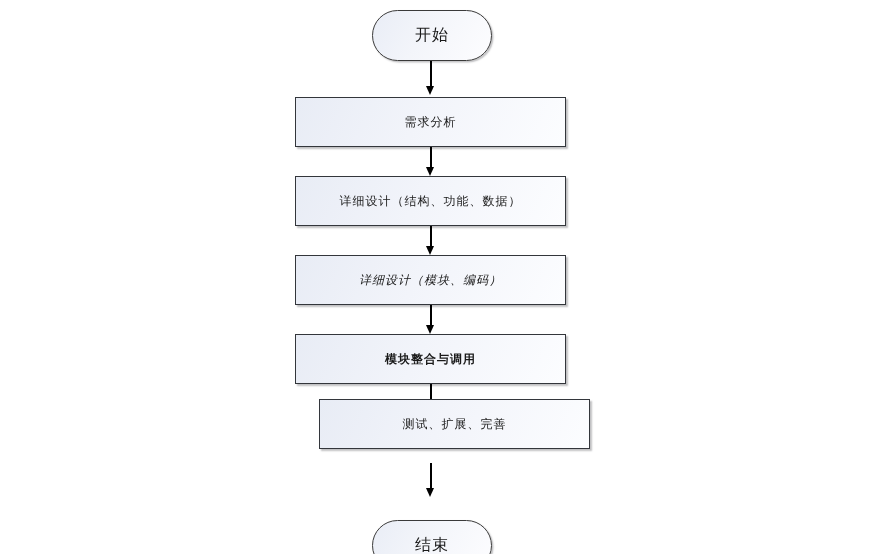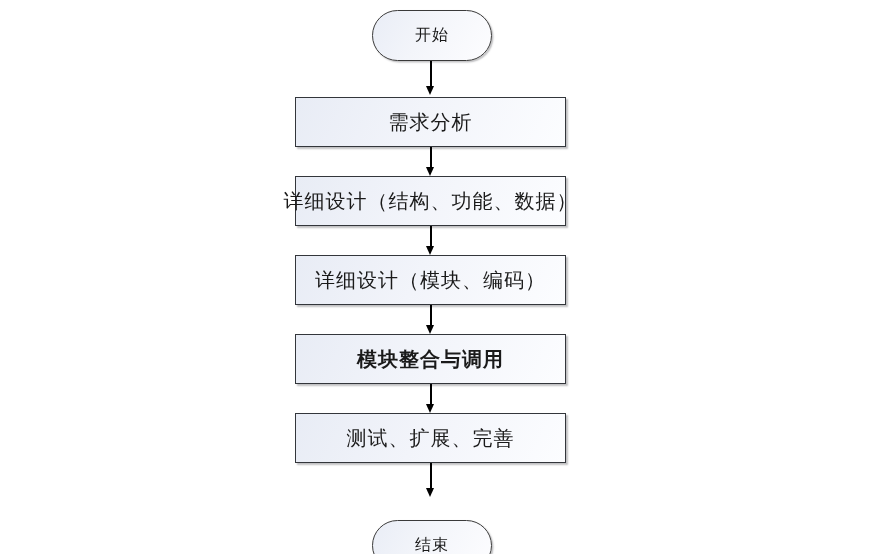--- a/index.html
+++ b/index.html
@@ -52,21 +52,21 @@
   
   .process {
     left: 295px;
     width: 271px;
     height: 50px;
     border: 1px solid #33363b;
     background: linear-gradient(115deg, #e8ecf5 0%, #f2f4fa 45%, #fcfdff 100%);
     box-shadow: 2px 2px 1.5px rgba(120,120,125,0.45);
   }
   .process .label {
-    font-size: 20px;
+    font-size: 12px;
     color: #1a1a1a;
     letter-spacing: 1px;
     white-space: nowrap;
   }
 
   
   .connector {
     position: absolute;
     left: 426px;          
     width: 9px;
@@ -114,39 +114,39 @@
 
   <div class="node process" style="top:176px;">
     <span class="label">详细设计（结构、功能、数据）</span>
   </div>
 
   <div class="connector" style="top:226px; height:29px;">
     <div class="stem" style="height:20px;"></div>
     <div class="head"></div>
   </div>
 
-  <div class="node process" style="top:255px;">
+  <div class="node process" style="top:255px;font-style:italic;">
     <span class="label">详细设计（模块、编码）</span>
   </div>
 
   <div class="connector" style="top:305px; height:29px;">
     <div class="stem" style="height:20px;"></div>
     <div class="head"></div>
   </div>
 
   <div class="node process" style="top:334px;font-weight:bold;">
     <span class="label">模块整合与调用</span>
   </div>
 
   <div class="connector" style="top:384px; height:29px;">
     <div class="stem" style="height:20px;"></div>
     <div class="head"></div>
   </div>
 
-  <div class="node process" style="top:413px;">
+  <div class="node process" style="top:399px;margin-left:24px;">
     <span class="label">测试、扩展、完善</span>
   </div>
 
   <div class="connector" style="top:463px; height:34px;">
     <div class="stem" style="height:25px;"></div>
     <div class="head"></div>
   </div>
 
   <div class="node terminal" style="top:520px;">
     <span class="label">结束</span>

